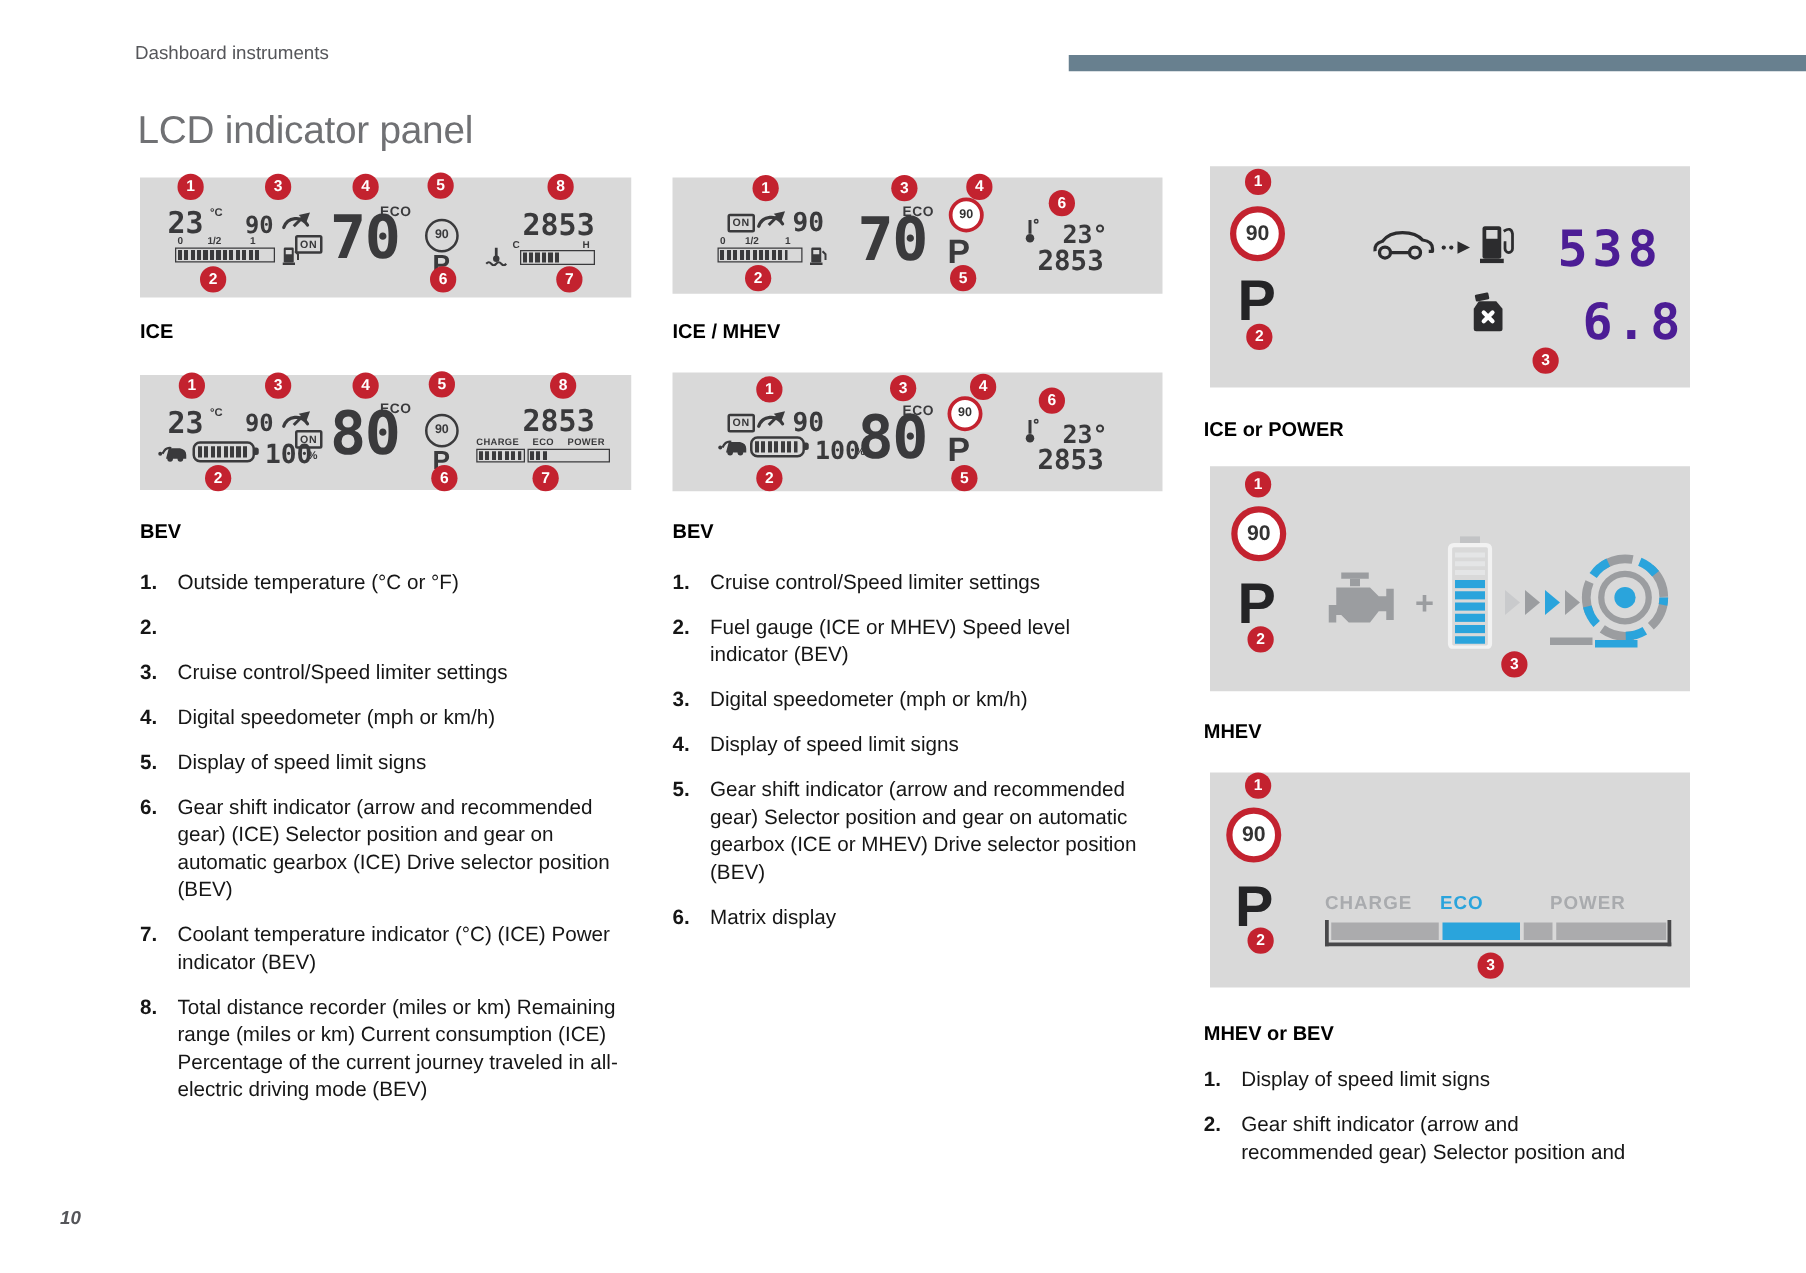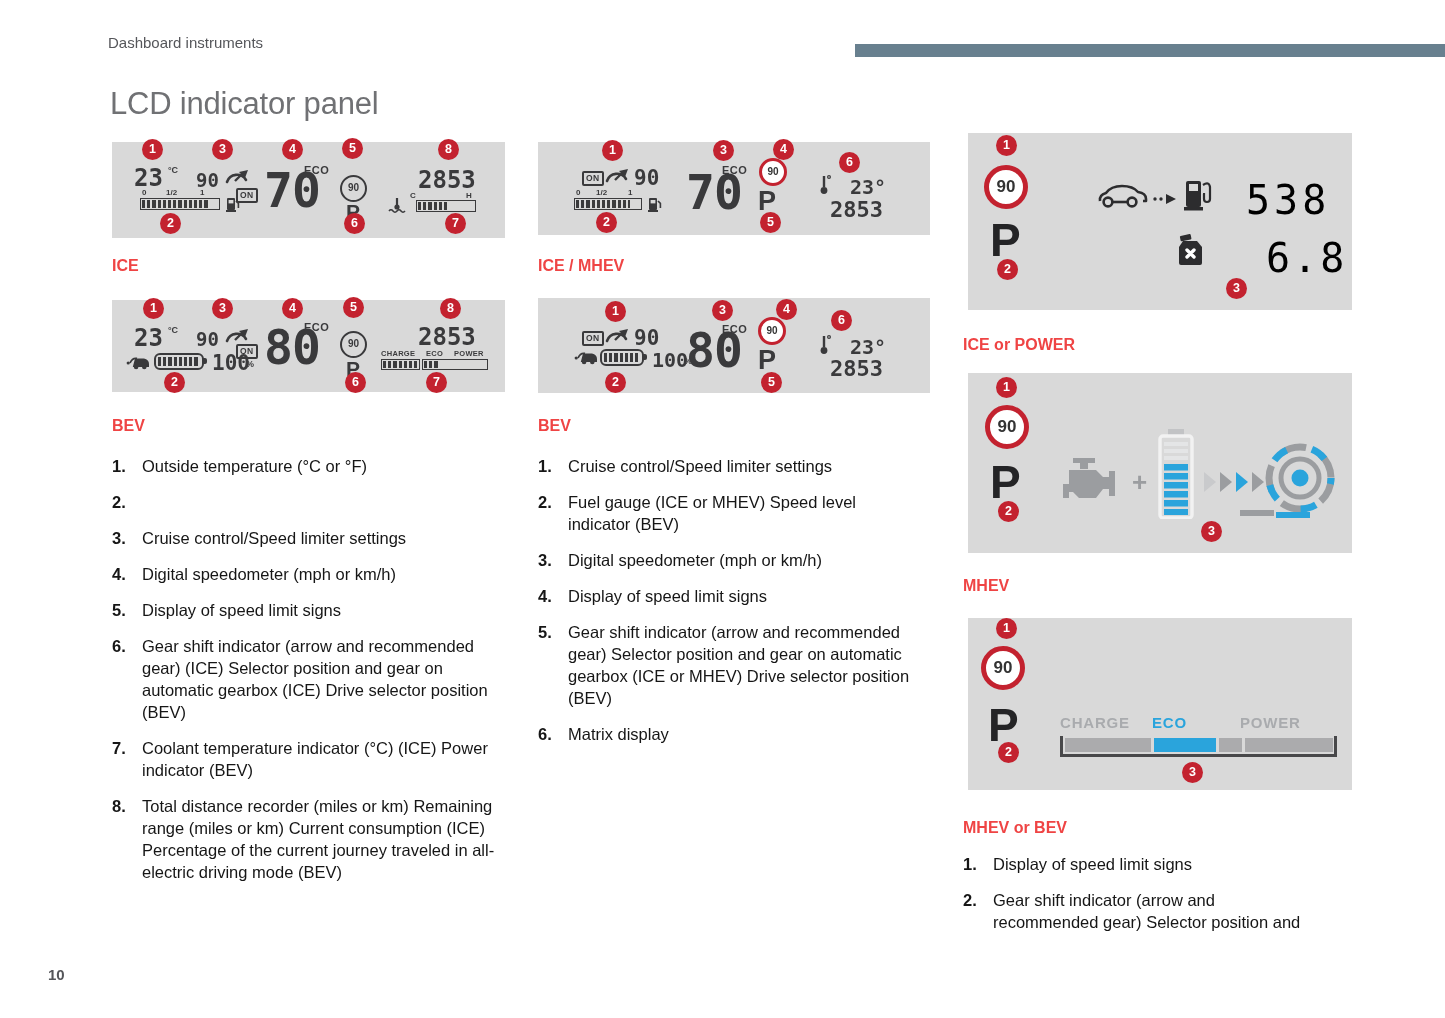--- a/index.html
+++ b/index.html
@@ -1,35 +1,35 @@
 <!DOCTYPE html>
 <html><head>
 <meta charset="utf-8">
 <style>
   * { margin:0; padding:0; box-sizing:border-box; }
   body { background:#ffffff; font-family:"Liberation Sans", sans-serif; }
   .page { position:relative; width:1445px; height:1018px; background:#fff; overflow:hidden; }
 
   .hdr { position:absolute; left:108px; top:34px; font-size:15px; color:#55565a; }
   .topbar { position:absolute; left:855px; top:44px; width:590px; height:13px; background:#68808f; }
-  .pageno { position:absolute; left:48px; top:966px; font-size:15px; font-weight:700; color:#55565a; }
+  .pageno { position:absolute; left:48px; top:966px; font-size:15px; font-weight:700; color:#55565a;font-style:italic; }
 
   .coltitle { position:absolute; font-size:31px; color:#707174; letter-spacing:-0.2px; }
   .dtitle { position:absolute; left:962px; top:88px; color:#1d1d1f; font-weight:700; }
   .dtitle .big { font-size:25px; }
   .dtitle .rest { font-size:18.5px; letter-spacing:0.5px; }
 
   .panel { position:absolute; background:#d9d9d9; }
-  .plabel { position:absolute; font-size:16px; font-weight:700; color:#ef4444;text-align:center; }
+  .plabel { position:absolute; font-size:16px; font-weight:700; color:#000000;text-align:center; }
 
   .co { position:absolute; width:21px; height:21px; border-radius:50%; background:#c3222f; color:#fff;
         font-size:12.5px; font-weight:700; text-align:center; line-height:21px; z-index:5; }
 
   .seg { font-family:"DejaVu Sans Mono", monospace; font-weight:700; color:#3a3a3c; position:absolute; }
-  .seg7 { font-family:"DejaVu Sans Mono", monospace; font-weight:400; color:#000000; position:absolute; }
+  .seg7 { font-family:"DejaVu Sans Mono", monospace; font-weight:700; color:#4c1d95; position:absolute; }
   .fs19 { font-size:19px; } .fs20 { font-size:20px; } .fs21 { font-size:21px; } .fs22 { font-size:22px; }
   .fs24 { font-size:24px; }
   .big { font-size:48px; line-height:40px; letter-spacing:-1px; }
   .eco { position:absolute; font-size:11px; font-weight:800; color:#3a3a3c; letter-spacing:0.5px; }
   .unit { position:absolute; font-size:9px; font-weight:700; color:#3a3a3c; }
   .pgear { position:absolute; font-weight:800; color:#3a3a3c; }
   .pbig { position:absolute; font-weight:800; color:#242426; font-size:46px; }
 
   .onbox { position:absolute; border:2px solid #3a3a3c; border-radius:2px; font-size:8.5px; font-weight:800;
            color:#3a3a3c; line-height:11px; padding:0 2px; letter-spacing:0.5px; }

